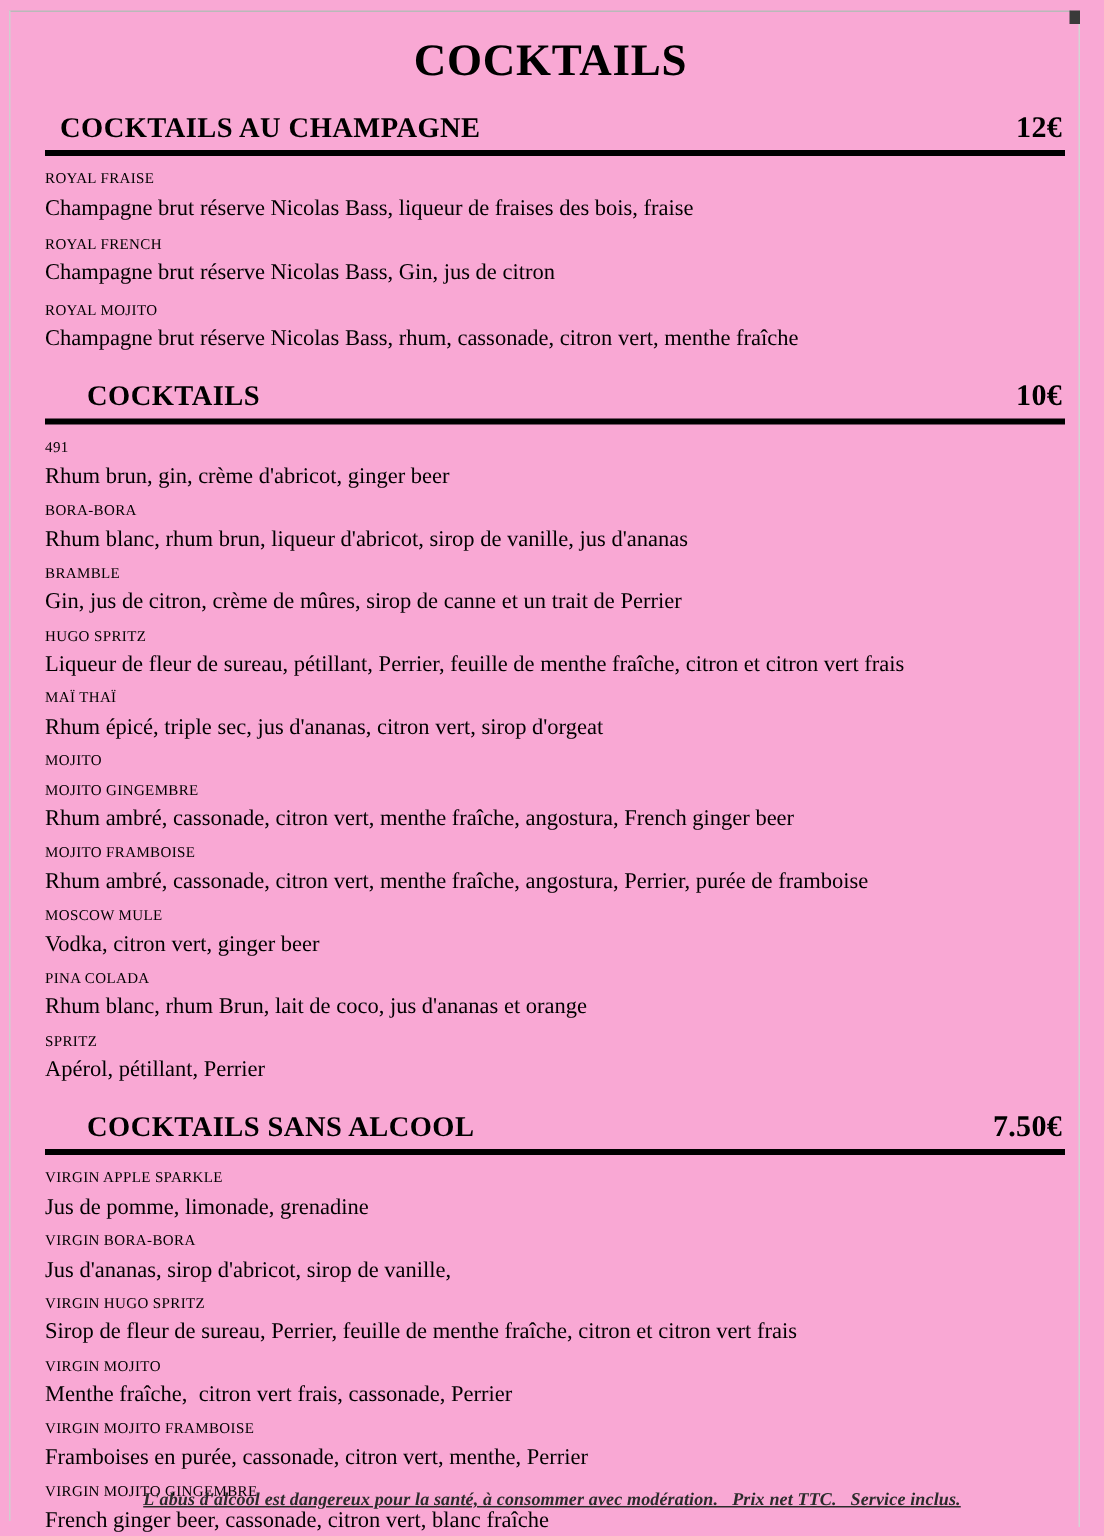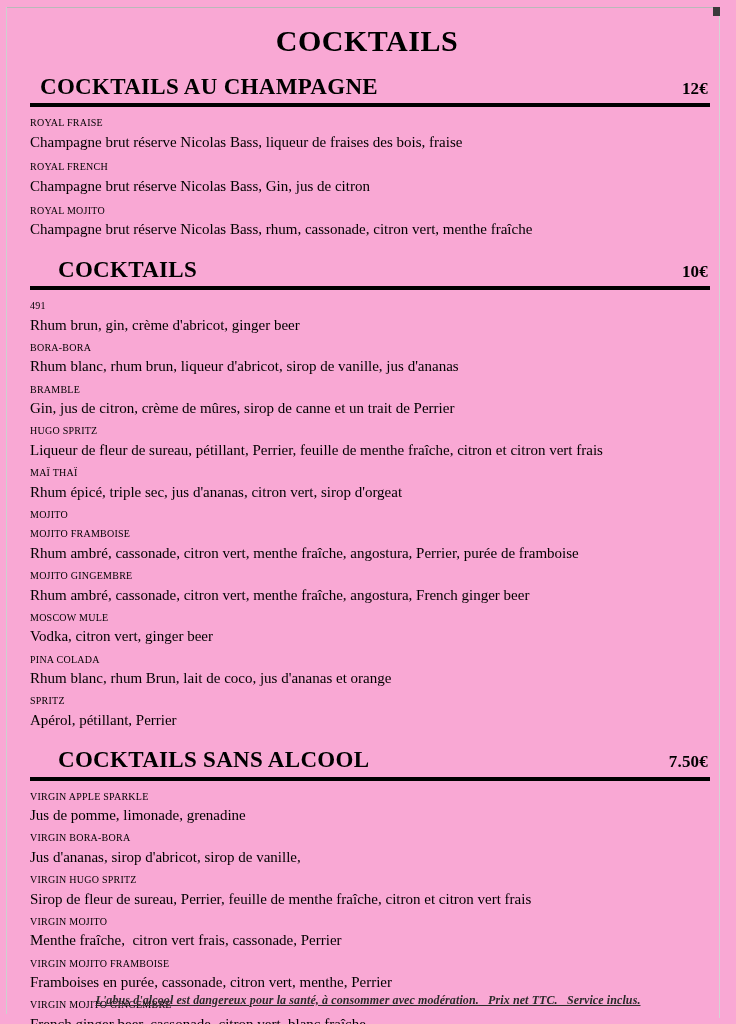--- a/index.html
+++ b/index.html
@@ -67,27 +67,27 @@
     display: flex;
     align-items: baseline;
     justify-content: space-between;
     padding-left: 10px;
     padding-right: 2px;
   }
   .section-headrow.indent-more {
     padding-left: 28px;
   }
   .section-title {
-    font-size: 23px;
+    font-size: 19px;
     font-weight: bold;
     letter-spacing: 0.3px;
     line-height: 1.15;
   }
   .section-price {
-    font-size: 17px;
+    font-size: 20px;
     font-weight: bold;
     letter-spacing: 0.2px;
   }
   .section-rule {
     height: 4px;
     background: #000000;
     margin: 3px 0 0 0;
     width: 680px;
   }
 
@@ -193,26 +193,26 @@
           <div class="item-desc">Liqueur de fleur de sureau, pétillant, Perrier, feuille de menthe fraîche, citron et citron vert frais</div>
         </div>
         <div class="item">
           <div class="item-name">MAÏ THAÏ</div>
           <div class="item-desc">Rhum épicé, triple sec, jus d'ananas, citron vert, sirop d'orgeat</div>
         </div>
         <div class="item">
           <div class="item-name">MOJITO</div>
         </div>
         <div class="item">
+          <div class="item-name">MOJITO GINGEMBRE</div>
+          <div class="item-desc">Rhum ambré, cassonade, citron vert, menthe fraîche, angostura, French ginger beer</div>
+        </div>
+        <div class="item">
           <div class="item-name">MOJITO FRAMBOISE</div>
           <div class="item-desc">Rhum ambré, cassonade, citron vert, menthe fraîche, angostura, Perrier, purée de framboise</div>
-        </div>
-        <div class="item">
-          <div class="item-name">MOJITO GINGEMBRE</div>
-          <div class="item-desc">Rhum ambré, cassonade, citron vert, menthe fraîche, angostura, French ginger beer</div>
         </div>
         <div class="item">
           <div class="item-name">MOSCOW MULE</div>
           <div class="item-desc">Vodka, citron vert, ginger beer</div>
         </div>
         <div class="item">
           <div class="item-name">PINA COLADA</div>
           <div class="item-desc">Rhum blanc, rhum Brun, lait de coco, jus d'ananas et orange</div>
         </div>
         <div class="item">

